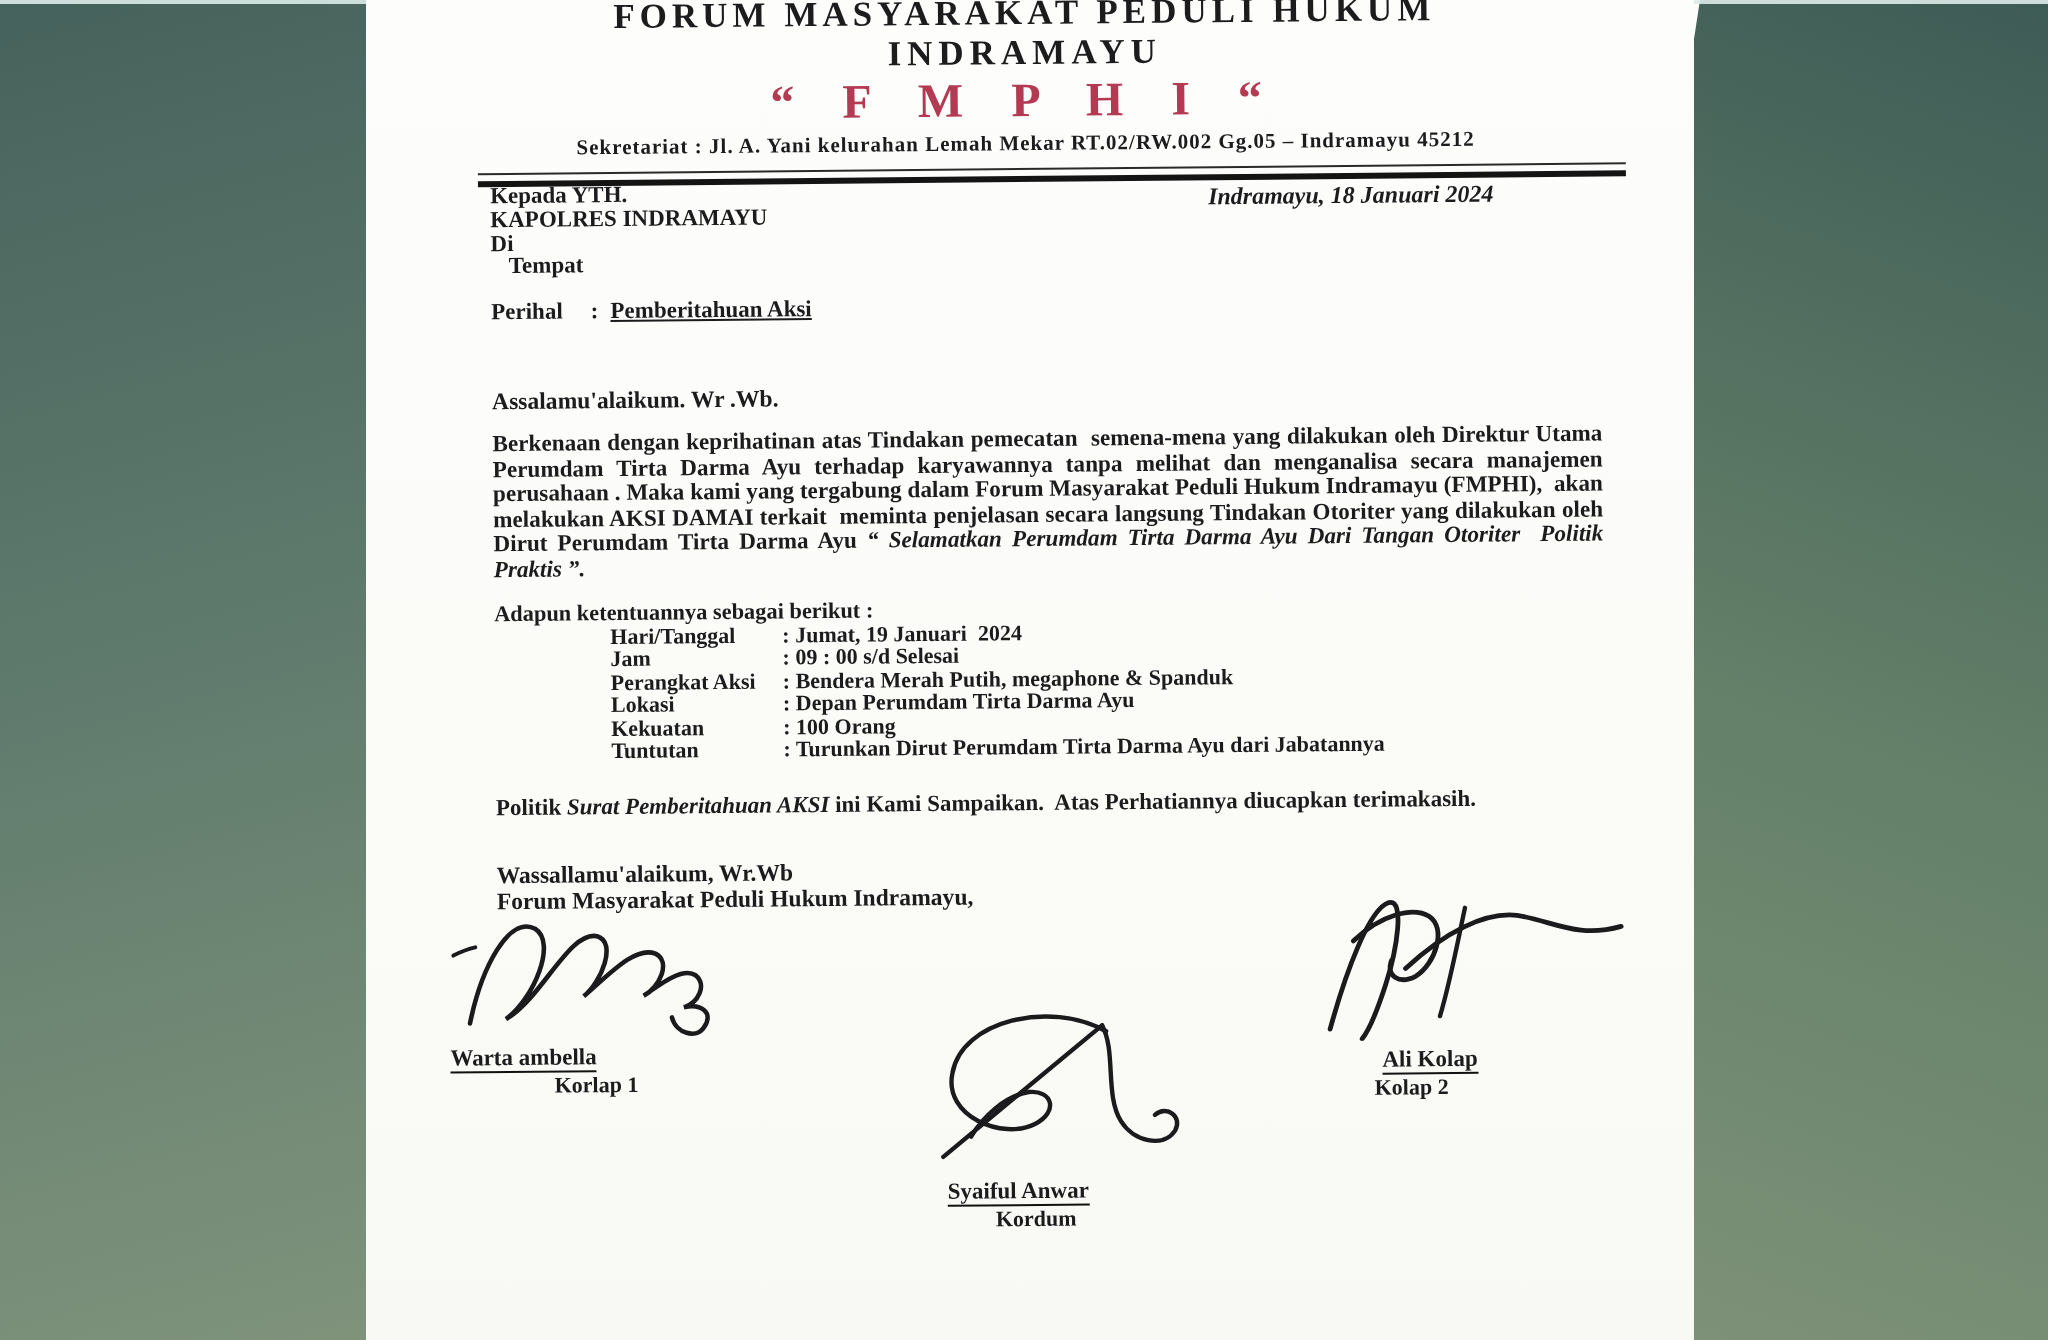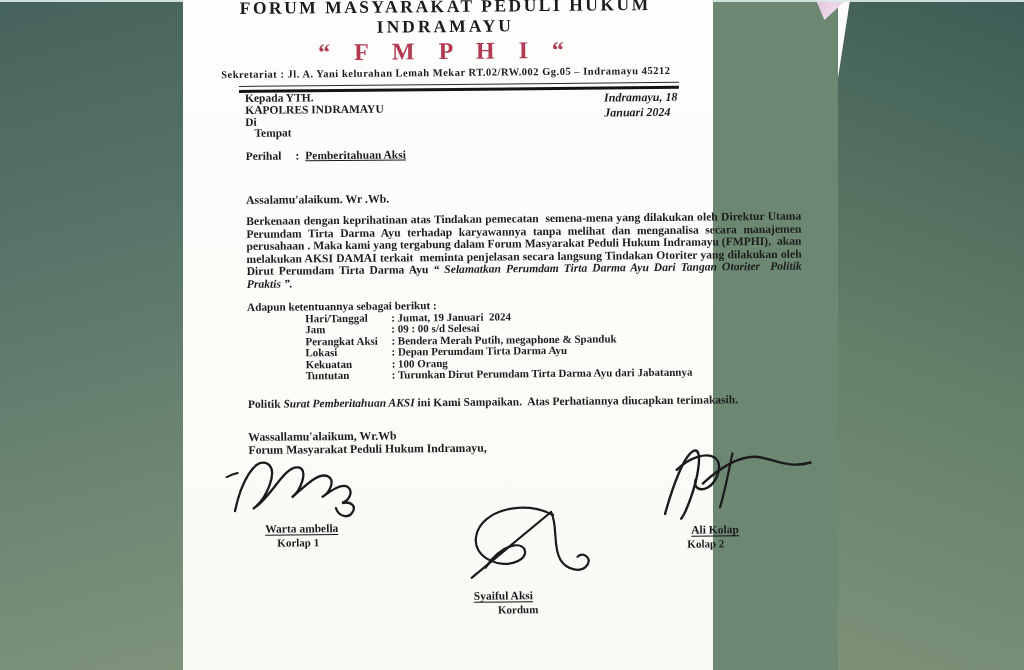--- a/index.html
+++ b/index.html
@@ -7,21 +7,21 @@
     width:1024px;height:670px;overflow:hidden;
     font-family:"Liberation Serif","DejaVu Serif",serif;
     background:#6d8872;position:relative;
   }
   .stage{position:absolute;inset:0;}
   .band{position:absolute;top:0;bottom:0;}
   .band-left{left:0;width:184px;background:linear-gradient(165deg,#46625c 0%,#5d796c 45%,#7f937b 100%);}
   .band-right{right:0;width:186px;background:linear-gradient(200deg,#3e5c56 0%,#648069 55%,#7d9178 100%);}
   .top-strip{position:absolute;top:0;left:0;right:0;height:2px;background:#dcebe9;opacity:.9;}
   .paper{
-    position:absolute;left:183px;top:0;width:530px;height:670px;
+    position:absolute;left:183px;top:0;width:664px;height:670px;
     background:linear-gradient(180deg,#fdfdfc 0%,#fbfbf8 60%,#f8f8f4 100%);
     color:#1c1c1e;
   }
   .paper-tip{position:absolute;left:838px;top:0;width:12px;height:78px;
     background:#fcfcfa;clip-path:polygon(0 0,100% 0,0 100%);}
   .pink-corner{position:absolute;left:816px;top:0;width:30px;height:20px;
     background:linear-gradient(135deg,#e3c6dd,#f2e3ef);clip-path:polygon(0 0,100% 0,28% 100%);}
   .content{position:absolute;inset:0;transform:rotate(-0.55deg);transform-origin:50% 45%;}
 
   .letterhead{position:absolute;left:0;right:0;top:-4px;text-align:center;}
@@ -56,21 +56,21 @@
   .closing{position:absolute;left:64px;width:560px;top:396px;
     font-size:11.5px;font-weight:bold;white-space:pre-wrap;}
   .closing .it{font-style:italic;}
   .closing-sal{position:absolute;left:64px;top:429px;font-size:11.8px;font-weight:bold;line-height:13px;}
 
   .sig{position:absolute;text-align:left;}
   .sig svg{display:block;}
   .sig .name{font-size:11.5px;font-weight:bold;border-bottom:1.6px solid #111;display:inline-block;line-height:12px;}
   .sig .role{font-size:11px;font-weight:bold;line-height:12px;}
   .sig-left{left:40px;top:447px;width:180px;}
-  .sig-left .name{margin-left:40px;margin-top:-8px;}
+  .sig-left .name{margin-top:-8px;}
   .sig-left .role{margin-left:52px;}
   .sig-right{left:450px;top:446px;width:190px;}
   .sig-right .name{margin-left:56px;margin-top:-14px;}
   .sig-right .role{margin-left:52px;}
   .sig-center{left:268px;top:504px;width:170px;}
   .sig-center .name{margin-left:20px;margin-top:-6px;}
   .sig-center .role{margin-left:44px;}
   .ink{stroke:#1b1b1d;fill:none;stroke-linecap:round;}
 </style>
 </head>
@@ -166,19 +166,19 @@
         <div class="name">Ali Kolap</div>
         <div class="role">Kolap 2</div>
       </div>
 
       <div class="sig sig-center">
         <svg width="155" height="82" viewBox="0 0 155 82">
           <path class="ink" stroke-width="2.2" d="M100 12 C 72 -4, 28 6, 23 32 C 18 54, 48 66, 64 58 C 76 52, 73 41, 61 42 C 49 44, 38 54, 32 64"></path>
           <path class="ink" stroke-width="2.2" d="M18 74 L 98 9"></path>
           <path class="ink" stroke-width="2.2" d="M98 9 C 105 22, 99 44, 107 57 C 113 67, 128 71, 134 62 C 138 55, 130 49, 124 54"></path>
         </svg>
-        <div class="name">Syaiful Aksi</div>
+        <div class="name">Syaiful Anwar</div>
         <div class="role">Kordum</div>
       </div>
 
     </div>
   </div>
 </div>
 
 </body></html>

